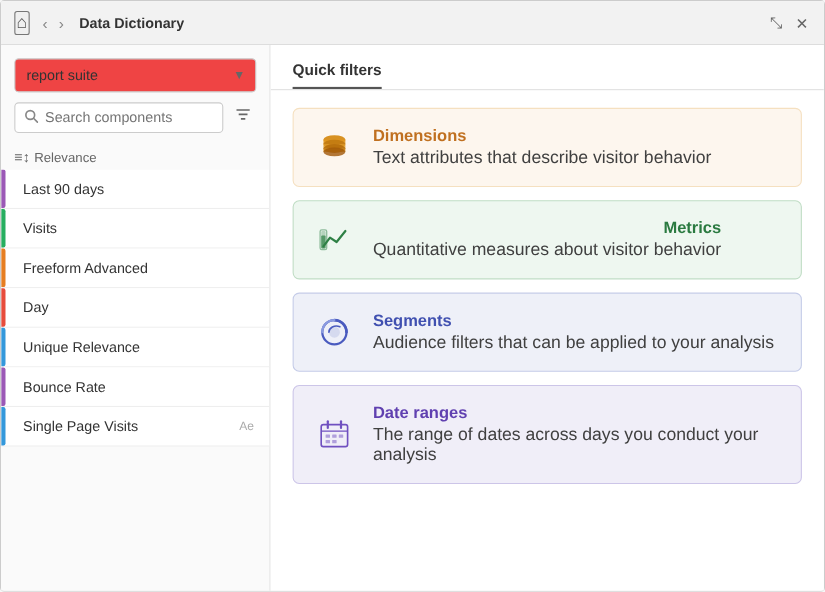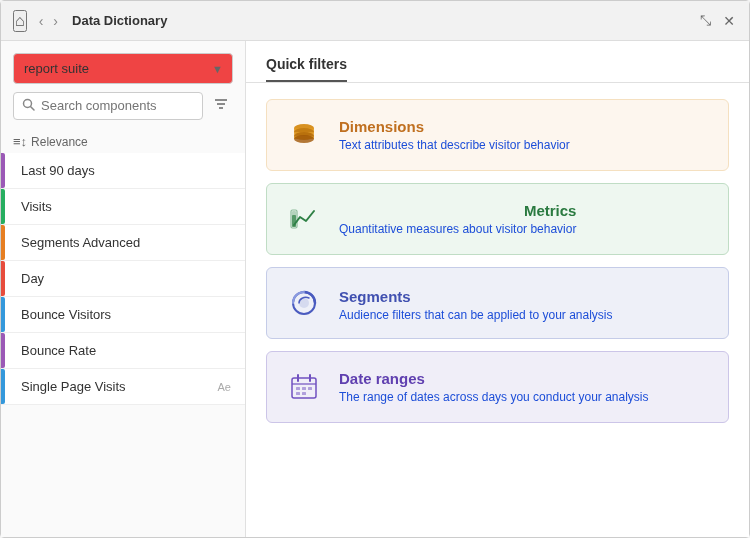--- a/index.html
+++ b/index.html
@@ -249,22 +249,22 @@
       justify-content: center;
       flex-shrink: 0;
     }
     .card-text {}
     .card-title {
       font-size: 15px;
       font-weight: 600;
       margin-bottom: 3px;
     }
     .card-desc {
-      font-size: 12px;
-      color: #1d4ed8;
+      font-size: 16px;
+      color: #404040;
     }
 
     .card-dimensions {
       background: #fdf6ee;
       border-color: #f5e0c0;
     }
     .card-dimensions .card-title { color: #c07020; }
 
     .card-metrics {
       background: #eef7f0;
@@ -354,31 +354,31 @@
     <span class="list-item-label">Last 90 days</span>
 
   </div>
           <div class="list-item">
     <span class="list-item-bar" style="background:#27ae60"></span>
     <span class="list-item-label">Visits</span>
 
   </div>
           <div class="list-item">
     <span class="list-item-bar" style="background:#e67e22"></span>
-    <span class="list-item-label">Segments Advanced</span>
+    <span class="list-item-label">Freeform Advanced</span>
 
   </div>
           <div class="list-item">
     <span class="list-item-bar" style="background:#e74c3c"></span>
     <span class="list-item-label">Day</span>
 
   </div>
           <div class="list-item">
     <span class="list-item-bar" style="background:#3498db"></span>
-    <span class="list-item-label">Bounce Visitors</span>
+    <span class="list-item-label">Unique Relevance</span>
 
   </div>
           <div class="list-item">
     <span class="list-item-bar" style="background:#9b59b6"></span>
     <span class="list-item-label">Bounce Rate</span>
 
   </div>
           <div class="list-item">
     <span class="list-item-bar" style="background:#3498db"></span>
     <span class="list-item-label">Single Page Visits</span>

